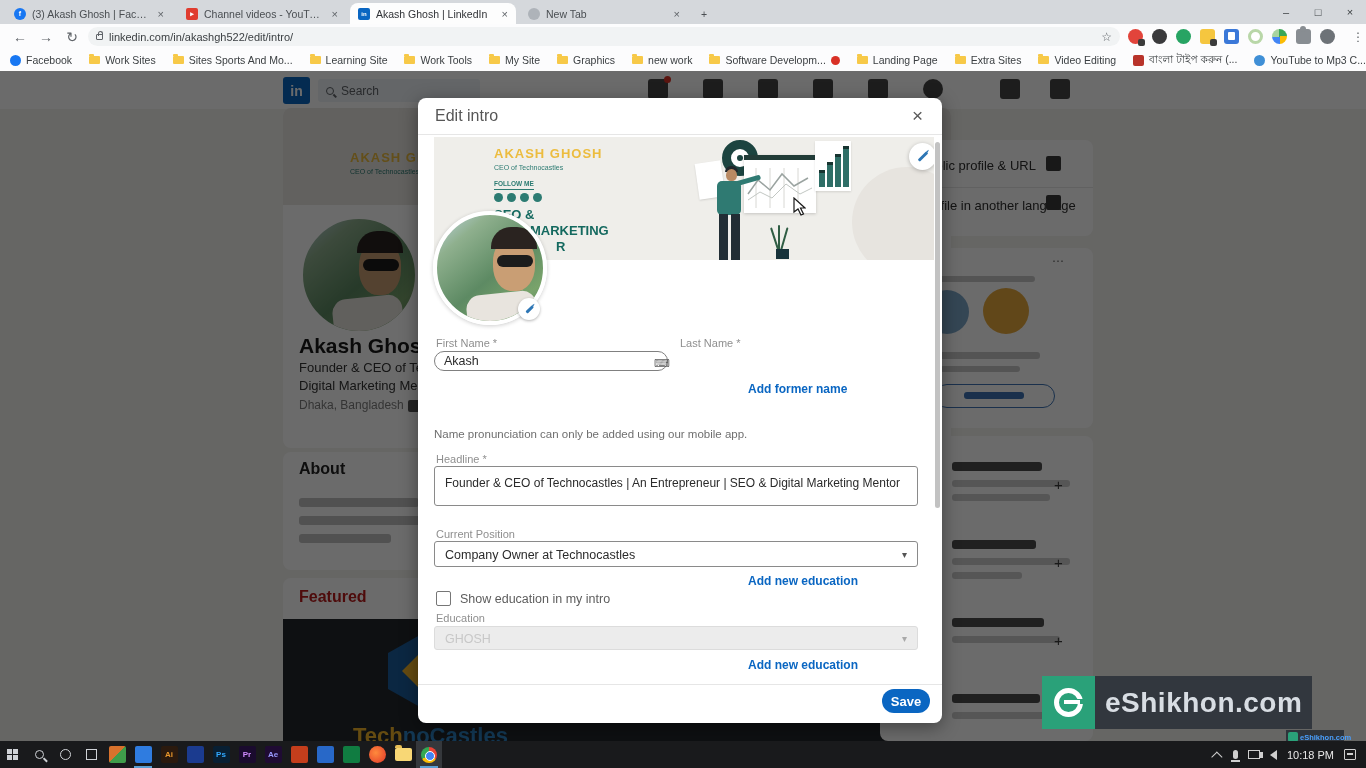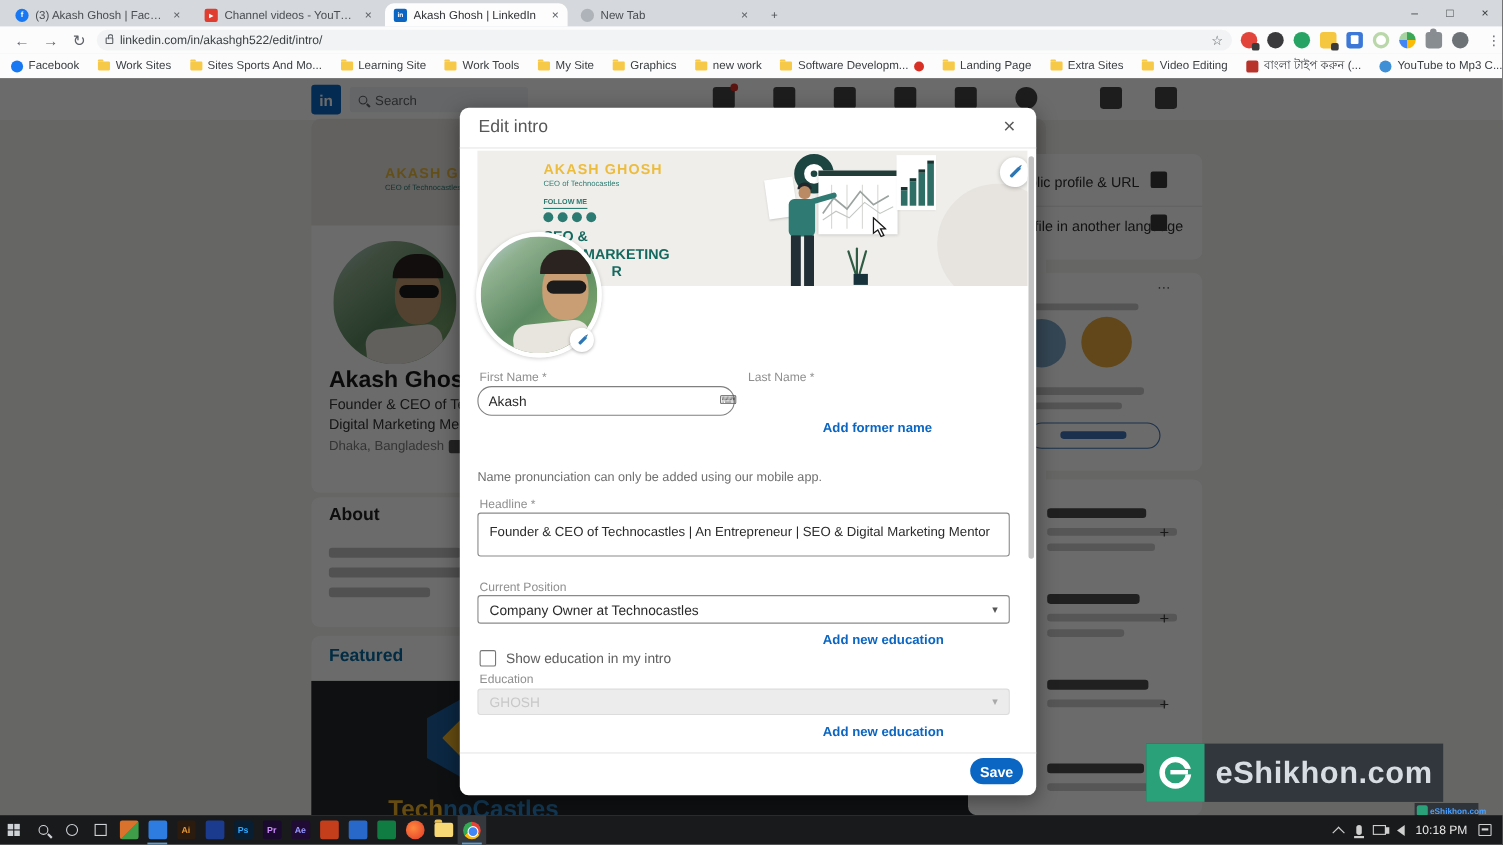--- a/index.html
+++ b/index.html
@@ -102,21 +102,21 @@
   .pencil { width:12px; height:3px; background:#2d76b5; border-radius:1px; transform:rotate(-45deg); position:relative; }
   .pencil::after { content:""; position:absolute; right:-3px; top:0; border-left:3px solid #2d76b5; border-top:1.5px solid transparent; border-bottom:1.5px solid transparent; }
   .photo { position:absolute; left:15px; top:113px; width:114px; height:114px; border-radius:50%; border:4px solid #fff; overflow:hidden; background:linear-gradient(140deg,#bcd3e0 0%,#8fb08e 22%,#5d8a63 55%,#79a36b 80%,#4e7d52 100%); box-shadow:0 1px 4px rgba(0,0,0,.2); }
   .face { position:absolute; left:56px; top:22px; width:42px; height:54px; border-radius:45%; background:#c99e74; }
   .hair { position:absolute; left:54px; top:12px; width:46px; height:22px; border-radius:20px 20px 0 0; background:#2a2320; }
   .shades { position:absolute; left:60px; top:40px; width:36px; height:12px; border-radius:6px; background:#1c1c1c; }
   .tee { position:absolute; left:30px; top:78px; width:70px; height:40px; border-radius:14px; background:#e8e4de; transform:rotate(-6deg); }
   .photo-fab { position:absolute; left:100px; top:200px; width:22px; height:22px; border-radius:50%; background:#fff; box-shadow:0 1px 3px rgba(0,0,0,.3); display:flex; align-items:center; justify-content:center; z-index:3; }
   .photo-fab .pencil { width:9px; height:2.5px; }
   .flabel { position:absolute; font-size:11px; color:#8f8f8f; }
-  .finput { position:absolute; height:27px; border:1px solid #808080; border-radius:13px; font-size:12.5px; color:#2b2b2b; padding:0 24px 0 9px; background:#fff; font-family:"Liberation Sans",sans-serif; }
+  .finput { position:absolute; height:20px; border:1px solid #808080; border-radius:13px; font-size:12.5px; color:#2b2b2b; padding:0 24px 0 9px; background:#fff; font-family:"Liberation Sans",sans-serif; }
   .kbd-ico { position:absolute; font-size:11px; color:#5a5a5a; }
   .blue-link { position:absolute; font-size:12px; font-weight:bold; color:#0a66c2; text-align:left; }
   .gray-action { position:absolute; font-size:13px; font-weight:600; color:#a6a6a6; }
   .help { position:absolute; font-size:11.5px; color:#6f6f6f; }
   .fieldbox { position:absolute; border:1px solid #8a8a8a; border-radius:3px; background:#fff; font-size:12.5px; color:#2b2b2b; }
   .caret { position:absolute; right:10px; top:50%; transform:translateY(-50%); font-size:10px; color:#555; }
   .cb { position:absolute; width:15px; height:15px; border:1.5px solid #767676; border-radius:2px; background:#fff; }
   .cb-label { position:absolute; font-size:12.5px; color:#5d5d5d; }
   .disabled-box { background:#ececec; border:1px solid #dcdcdc; color:#c8c8c8; }
   .save { position:absolute; left:464px; top:591px; width:48px; height:24px; border-radius:13px; background:#0a66c2; color:#fff; font-size:13px; font-weight:bold; display:flex; align-items:center; justify-content:center; }
@@ -319,21 +319,21 @@
     </div>
 
     <div class="card" style="left:283px;top:381px;width:668px;height:118px;">
       <div class="abs nw" style="left:16px;top:8px;font-size:16px;font-weight:600;color:#222;">About</div>
       <div class="bar" style="left:16px;top:46px;width:120px;height:9px;opacity:.6;"></div>
       <div class="bar" style="left:16px;top:64px;width:132px;height:9px;opacity:.6;"></div>
       <div class="bar" style="left:16px;top:82px;width:92px;height:9px;opacity:.6;"></div>
     </div>
 
     <div class="card" style="left:283px;top:507px;width:668px;height:163px;">
-      <div class="abs nw" style="left:16px;top:10px;font-size:16px;font-weight:600;color:#0369a1;">Featured</div>
+      <div class="abs nw" style="left:16px;top:10px;font-size:16px;font-weight:600;color:#b91c1c;">Featured</div>
       <div class="abs" style="left:0;top:41px;width:668px;height:122px;background:#23272b;overflow:hidden;">
         <div class="hex" style="left:105px;top:16px;">
             <div class="hex-in"></div>
           </div>
         <div class="abs nw" style="left:70px;top:104px;font-size:22px;font-weight:800;"><span style="color:#f0b429;">Tech</span><span style="color:#2f86c8;">noCastles</span></div>
       </div>
     </div>
 
     <div class="card" style="left:880px;top:69px;width:213px;height:96px;">
       <div class="abs nw" style="left:15px;top:18px;font-size:13px;color:#2e2e2e;">Edit public profile &amp; URL</div>

